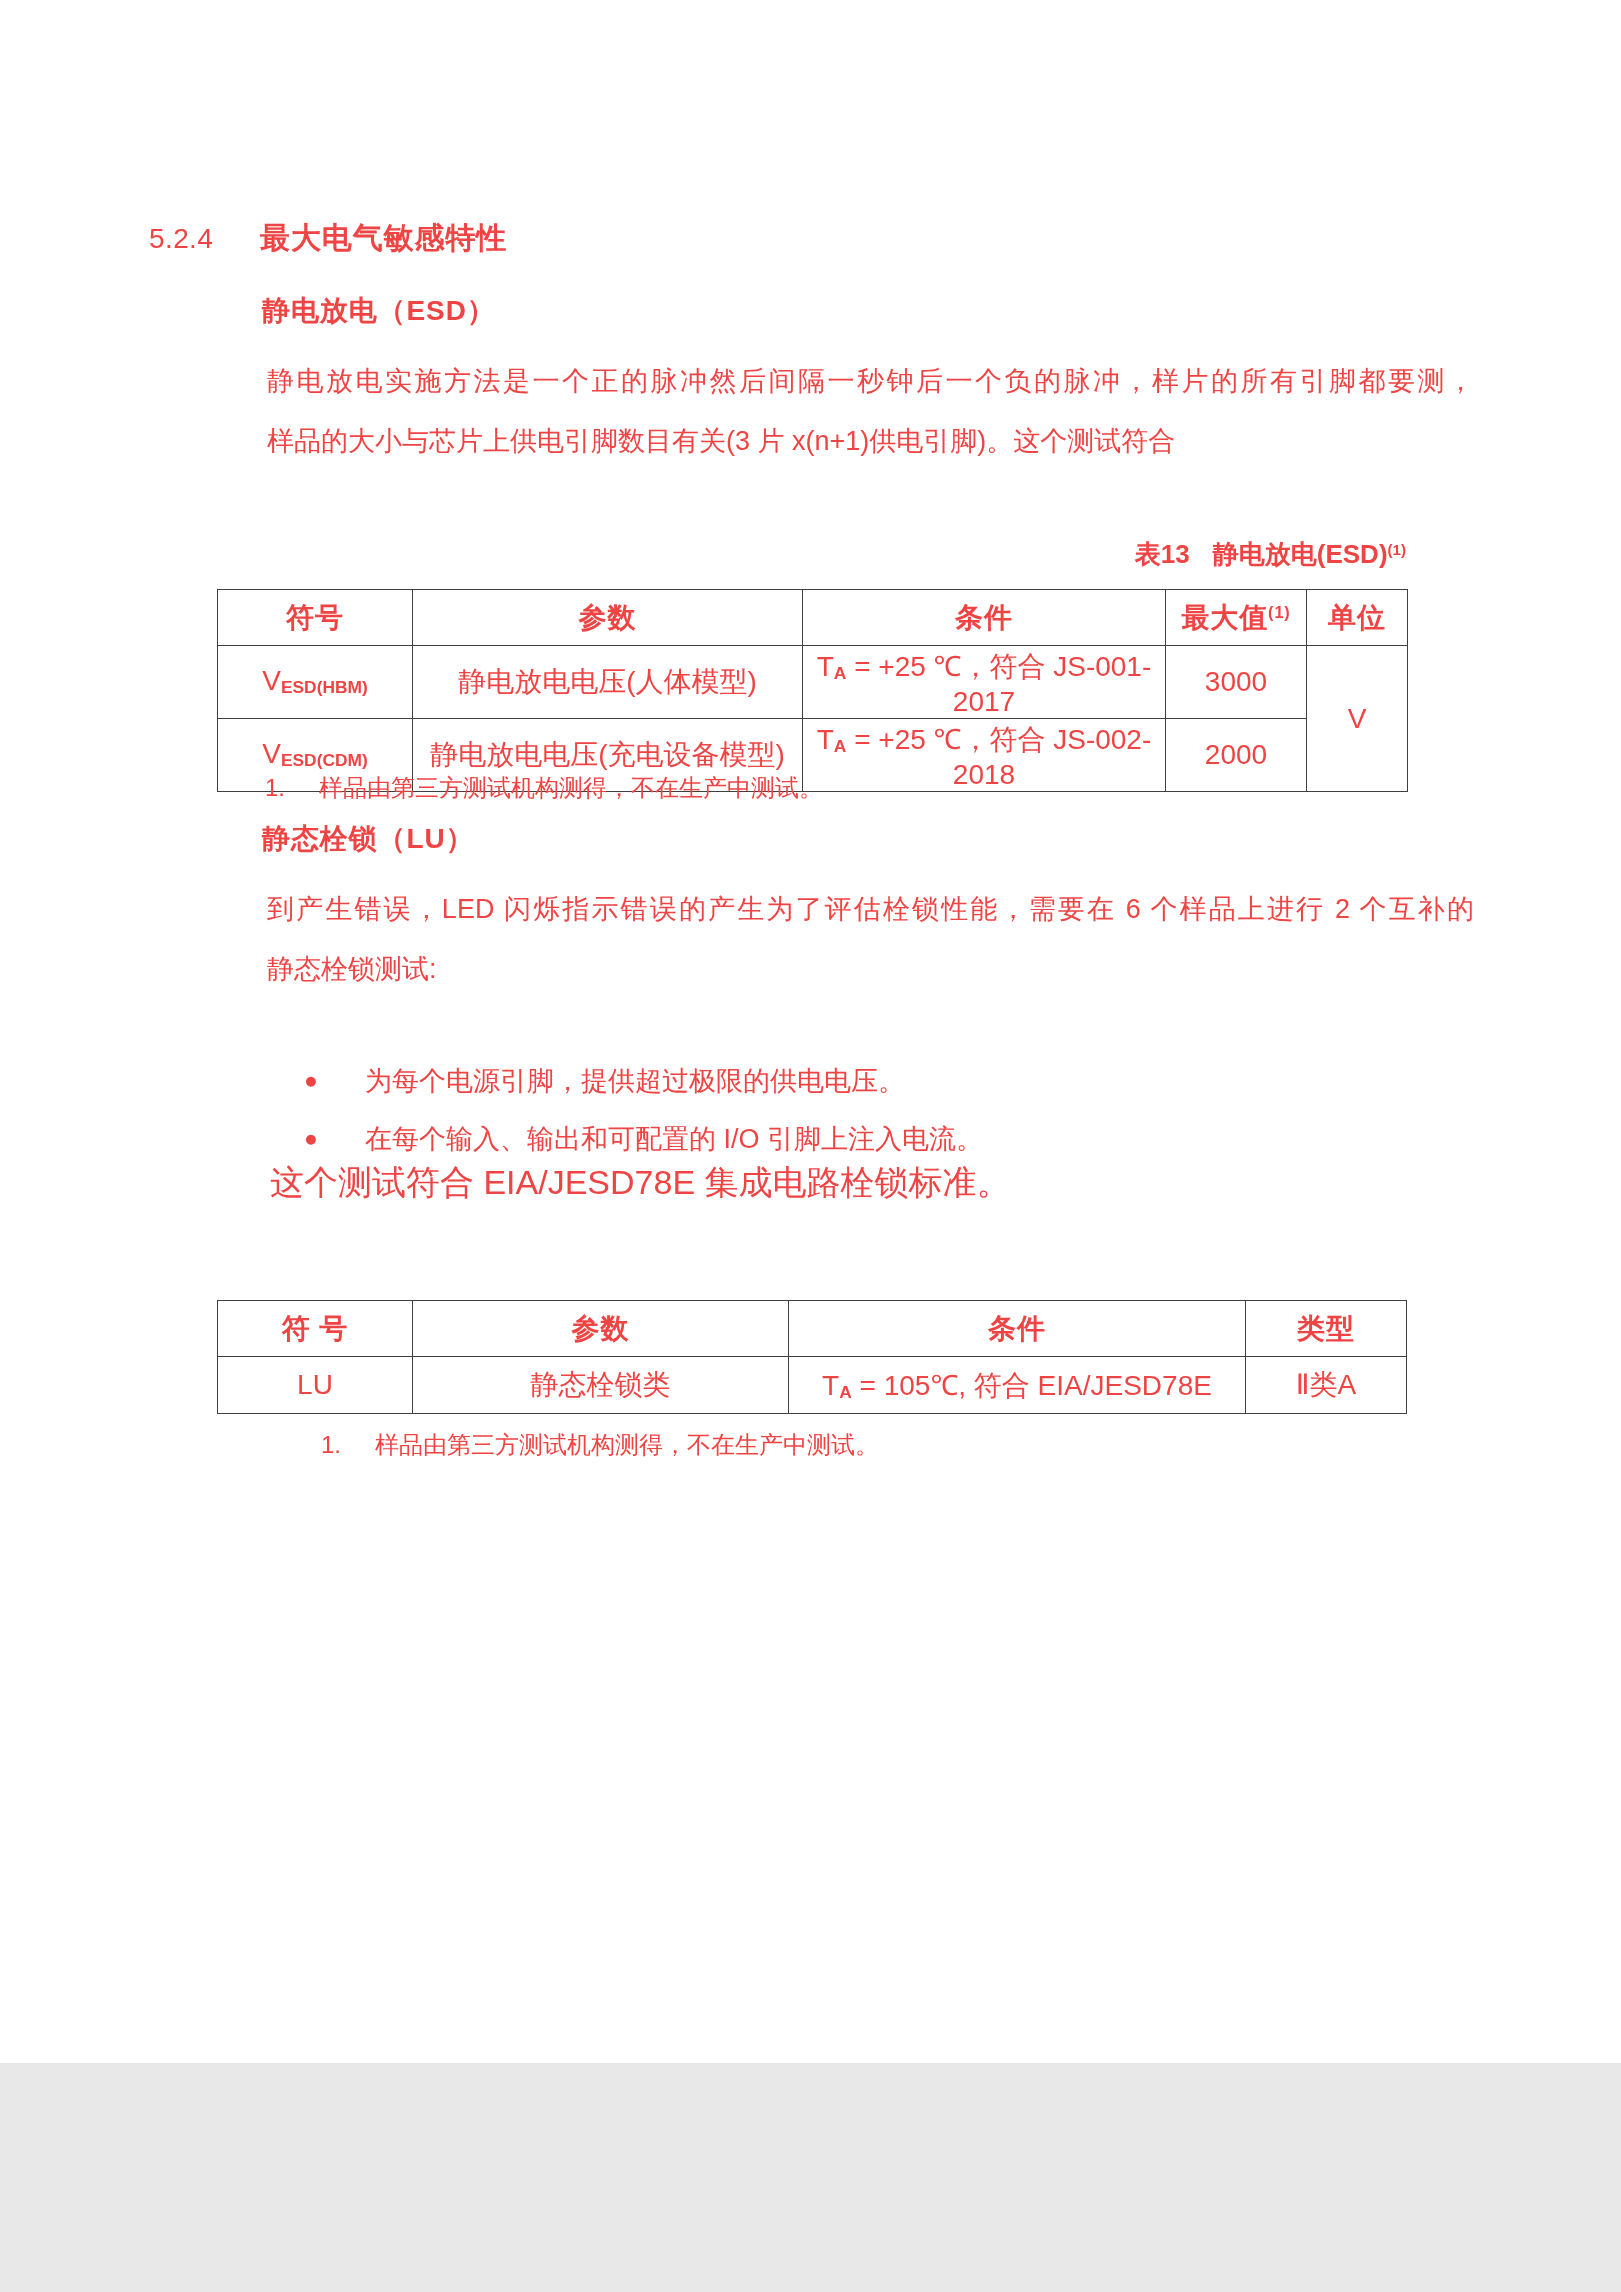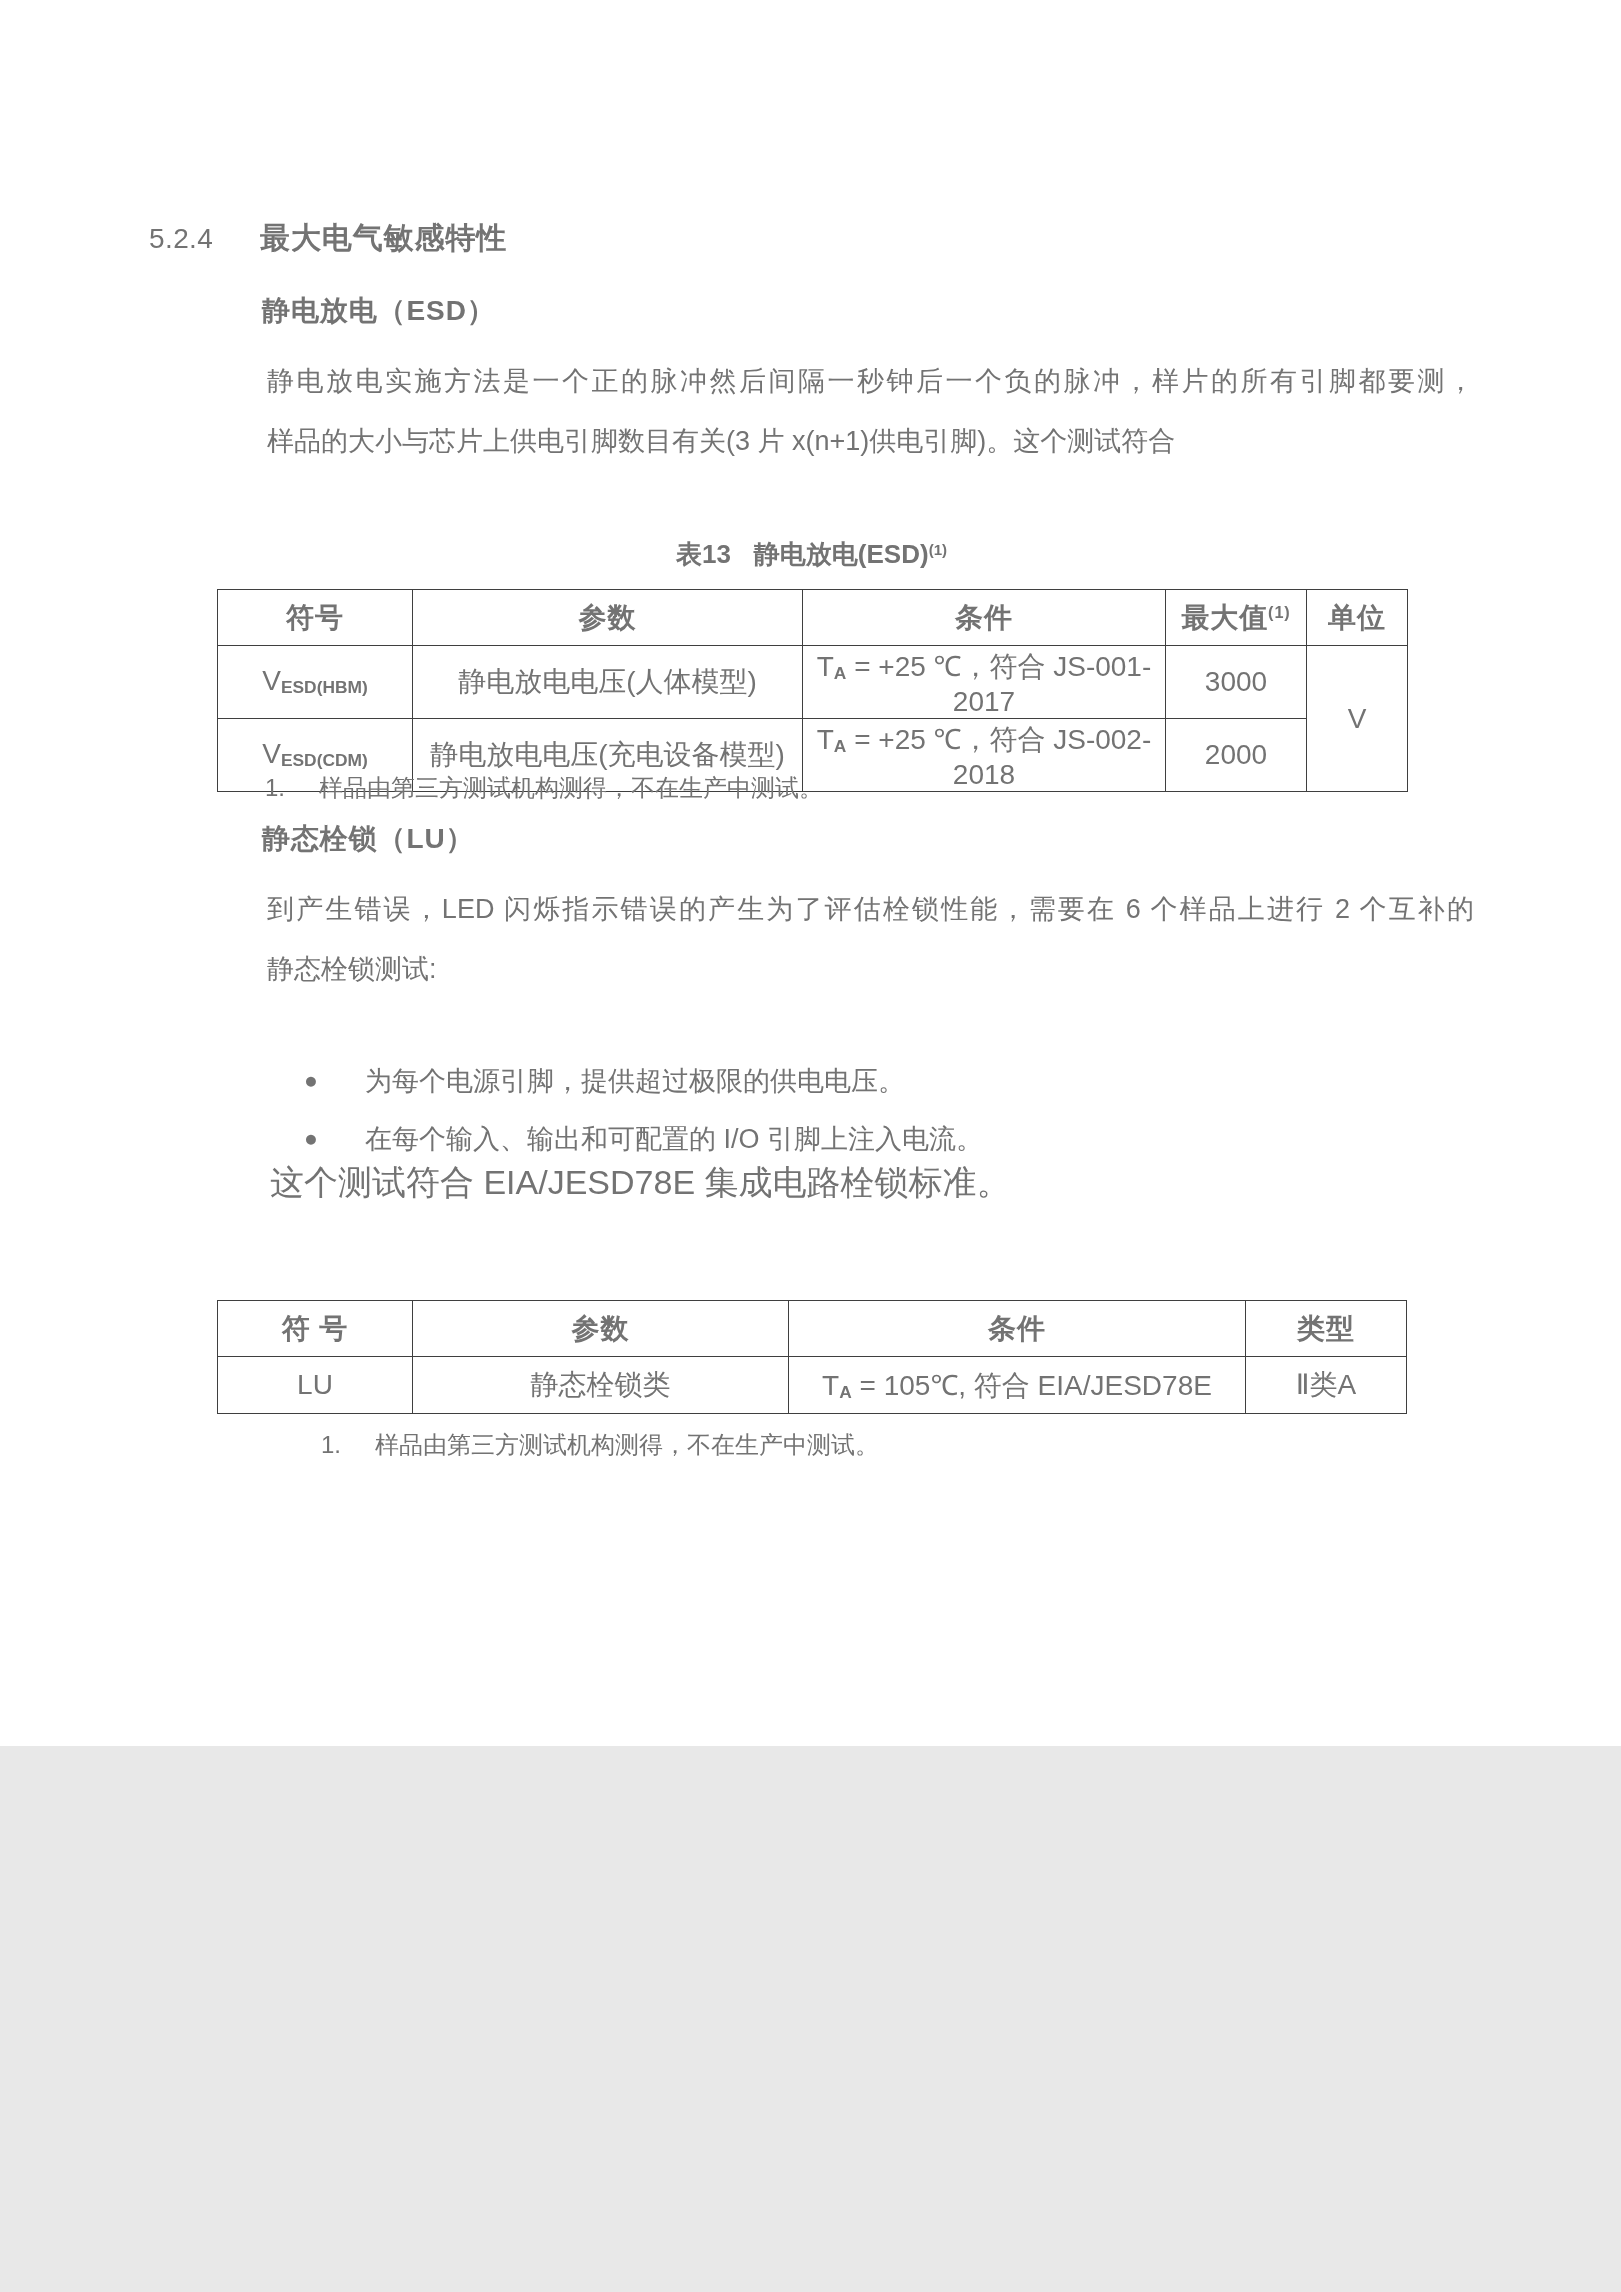--- a/index.html
+++ b/index.html
@@ -1,21 +1,21 @@
 <!DOCTYPE html>
 <html style="font-size:14.3px"><head>
 <meta charset="utf-8">
 <style>
   html,body { margin:0; padding:0; background:#e8e8e8; }
   .page {
     position:relative;
-    width:1621px; height:1746px;
+    width:1621px; height:2063px;
     background:#ffffff;
     font-family:"Liberation Sans", sans-serif;
-    color:#737373;
+    color:#ef4444;
     overflow:hidden;
   }
   .abs { position:absolute; }
 
   
   .section-heading { left:149px; top:218px; display:flex; align-items:baseline; }
   .section-number { font-size:28px; letter-spacing:0.4px; width:111px; }
   .section-title  { font-size:30px; font-weight:bold; letter-spacing:0.9px; }
   .sub-heading { left:262px; font-size:28px; font-weight:bold; letter-spacing:0.9px; }
   .esd-heading { top:292px; }
@@ -29,21 +29,21 @@
   .para2 { top:879px; }
 
   
   .bullet-row { left:304px; width:1164px; height:43px; display:flex; align-items:center; font-size:27px; }
   .bullet-marker { font-size:23px; width:61px; flex:0 0 61px; }
   .bullet1 { top:1059px; }
   .bullet2 { top:1117px; }
   .closing-line { left:270px; top:1161px; font-size:34px; height:43px; line-height:43px; }
 
   
-  .tbl-caption { left:217px; width:1189px; text-align:center; font-size:26px; font-weight:bold; }
+  .tbl-caption { left:217px; width:1189px; text-align:right; font-size:26px; font-weight:bold; }
   .caption13 { top:537px; }
   .caption14 { top:1243px; }
   .tbl-caption .cap-label { margin-right:23px; }
 
   
   table.dtable { border-collapse:collapse; table-layout:fixed; }
   .dtable td, .dtable th {
     border:1.8px solid #3f3f3f;
     text-align:center; vertical-align:middle;
     font-size:28px; font-weight:normal;

